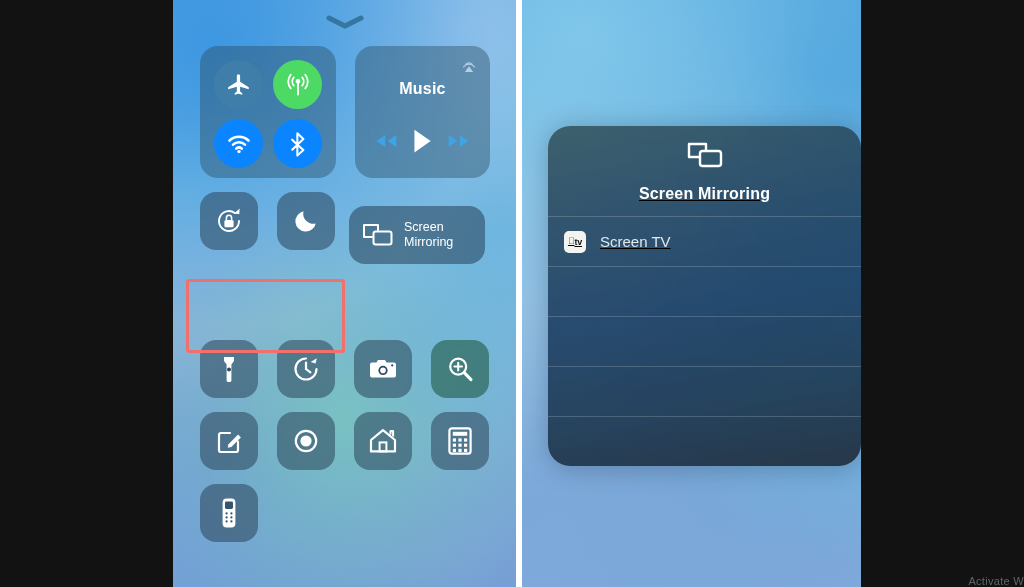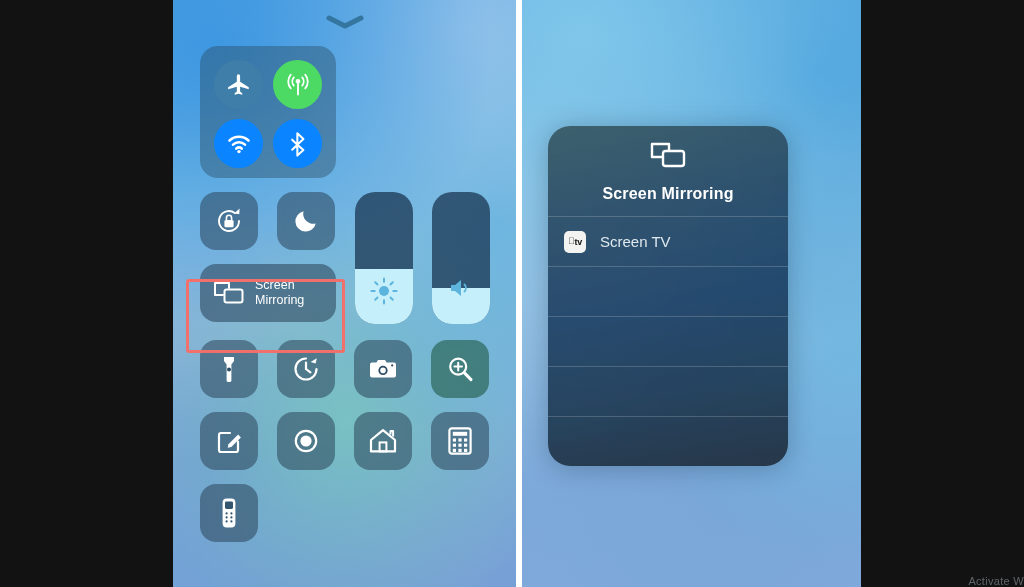--- a/index.html
+++ b/index.html
@@ -92,25 +92,26 @@
   #mirroring-highlight {
     position: absolute; left: 186px; top: 279px; width: 159px; height: 74px;
     border: 3px solid #f2706b; border-radius: 3px; pointer-events: none; z-index: 30;
   }
 
   
   .tile-row { display: flex; gap: 19px; margin-top: 14px; }
 
   
   #mirroring-sheet {
-    position: absolute; left: 26px; top: 126px; width: 240px; height: 340px;
+    position: absolute; left: 26px; top: 126px; width: 313px; height: 340px;
     border-radius: 22px; overflow: hidden;
     background: linear-gradient(170deg, rgba(46,74,82,.82) 0%, rgba(32,62,88,.84) 26%, rgba(22,56,92,.86) 52%, rgba(26,52,76,.88) 78%, rgba(30,42,56,.90) 100%);
     backdrop-filter: blur(14px);
     box-shadow: 0 2px 26px rgba(10,30,50,.28);
+    text-decoration: underline;
   }
   #sheet-header { height: 90px; display: flex; flex-direction: column; align-items: center; justify-content: center; gap: 10px; }
   #sheet-title { color: #fff; font-size: 16px; font-weight: 700; letter-spacing: .2px; }
   .sheet-row {
     height: 50px; display: flex; align-items: center; padding-left: 16px; gap: 14px;
     border-top: 1px solid rgba(255,255,255,.18);
   }
   .sheet-row .row-label { color: #dfe8ee; font-size: 15px; }
   #appletv-icon {
     width: 22px; height: 22px; border-radius: 5px; background: #f3f4f2;
@@ -175,24 +176,53 @@
             </svg>
           </div>
 
           <div class="circle-toggle" style="background:#0a84ff">
             <svg width="26" height="26" viewBox="0 0 24 24">
               <path d="M11.4 2 L17 7.4 L11.4 12.6 L11.4 2 Z M11.4 12.6 L17 17.6 L11.4 22.6 L11.4 12.6 Z M11.4 12.6 L6.6 17.2 M11.4 12.6 L6.6 8" fill="none" stroke="#fff" stroke-width="1.9" stroke-linejoin="round" stroke-linecap="round"></path>
             </svg>
           </div>
         </div>
 
+        <div id="now-playing-module" class="module">
+          <span id="np-airplay">
+            <svg width="20" height="20" viewBox="0 0 24 24">
+              <g fill="none" stroke="#cfe6f5" stroke-width="1.5" stroke-linecap="round">
+                <path d="M5.5 14.2a8.2 8.2 0 0 1 13 0"></path>
+                <path d="M8.4 11.1a4.7 4.7 0 0 1 7.2 0"></path>
+              </g>
+              <path d="M12 13.5 L17 20.5 L7 20.5 Z" fill="#cfe6f5"></path>
+            </svg>
+          </span>
+          <div id="np-title">Music</div>
+          <div id="np-controls">
+            <span>
+              <svg width="24" height="18" viewBox="0 0 28 20">
+                  <path fill="#3ea4e6" d="M13 3v14L3 10zM26 3v14L16 10z"></path>
+                </svg>
+            </span>
+            <span>
+              <svg width="22" height="26" viewBox="0 0 20 24">
+                  <path fill="#fff" d="M3 1.5 L18 12 L3 22.5 Z"></path>
+                </svg>
+            </span>
+            <span>
+              <svg width="24" height="18" viewBox="0 0 28 20">
+                  <path fill="#3ea4e6" d="M2 3v14l10-7zM15 3v14l10-7z"></path>
+                </svg>
+            </span>
+          </div>
+        </div>
       </div>
 
       <div id="row2">
-        <div style="display:flex;flex-direction:column;">
+        <div style="display:flex;flex-direction:row;gap:14px;">
           <div style="display:flex;gap:19px;">
             <div class="tile sq-tile">
               <svg width="30" height="30" viewBox="0 0 30 30">
                 <path d="M25 15a10 10 0 1 1-4.2-8.1" fill="none" stroke="#fff" stroke-width="1.9" stroke-linecap="round"></path>
                 <path d="M25.6 2.6 L25.3 8.2 L20 7.4 Z" fill="#fff"></path>
                 <rect x="10.4" y="14" width="9.2" height="7.2" rx="1.5" fill="#fff"></rect>
                 <path d="M12.4 14 v-2.1a2.6 2.6 0 0 1 5.2 0V14" fill="none" stroke="#fff" stroke-width="1.6"></path>
               </svg>
             </div>
             <div class="tile sq-tile">

